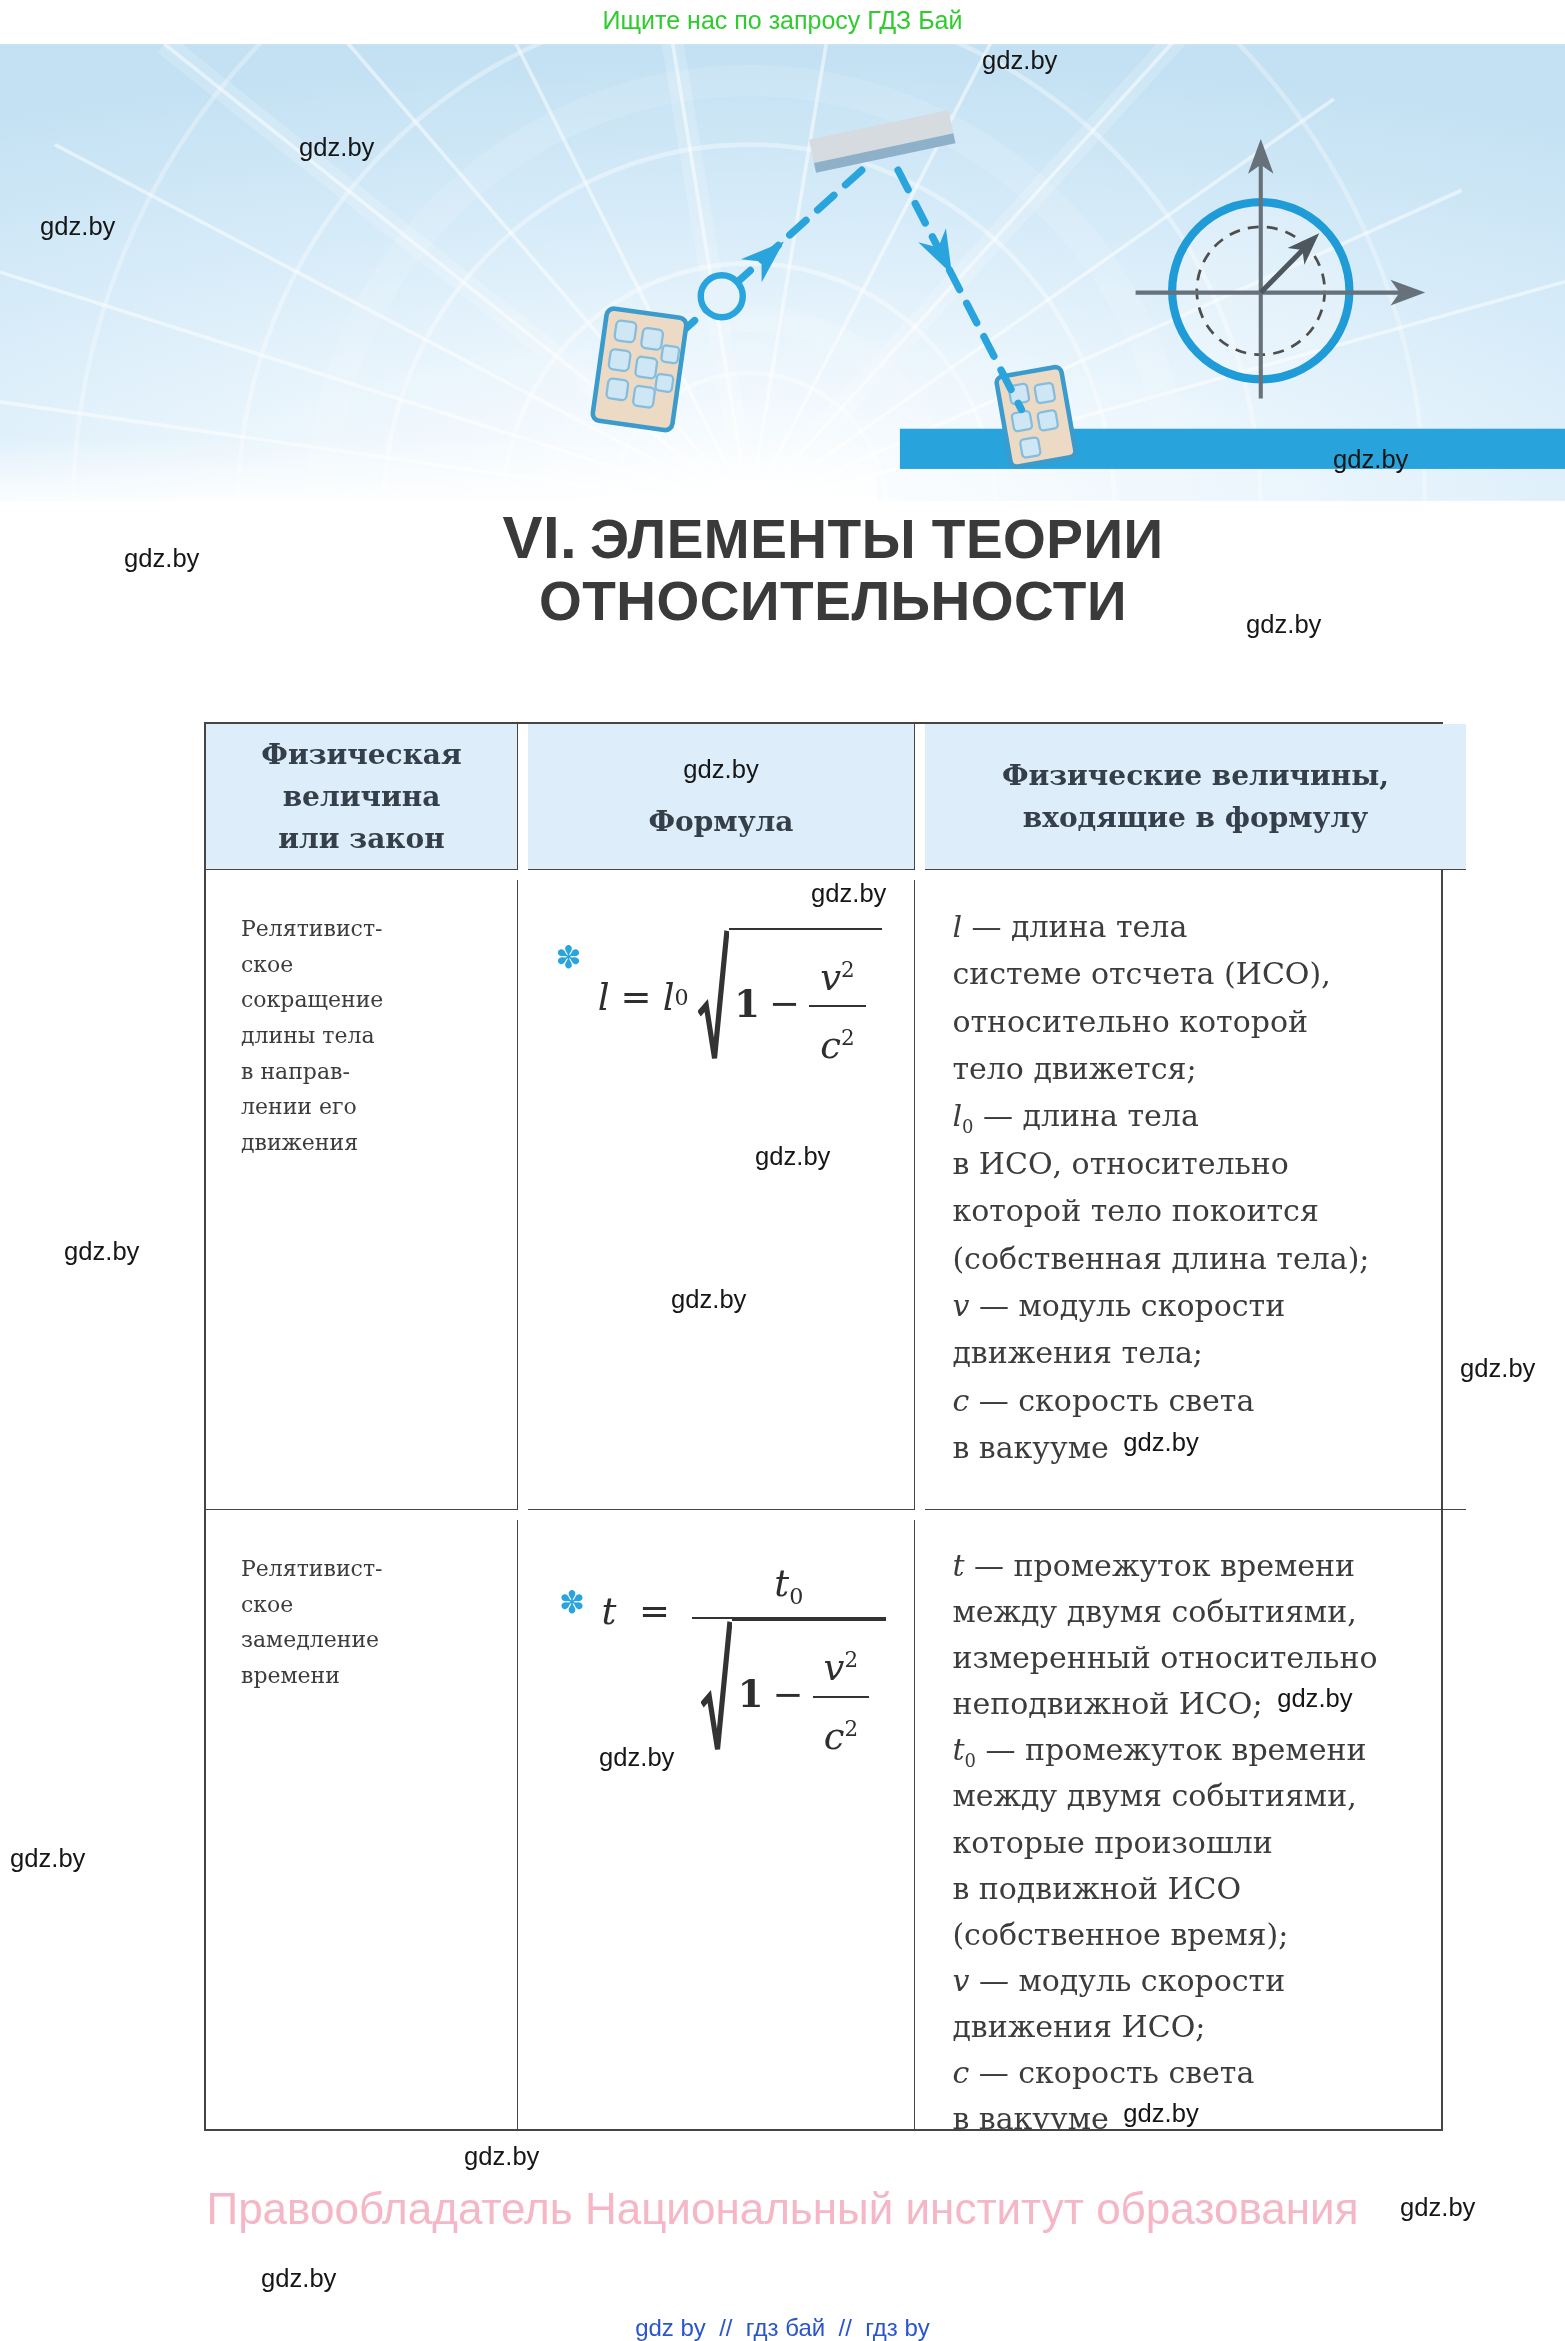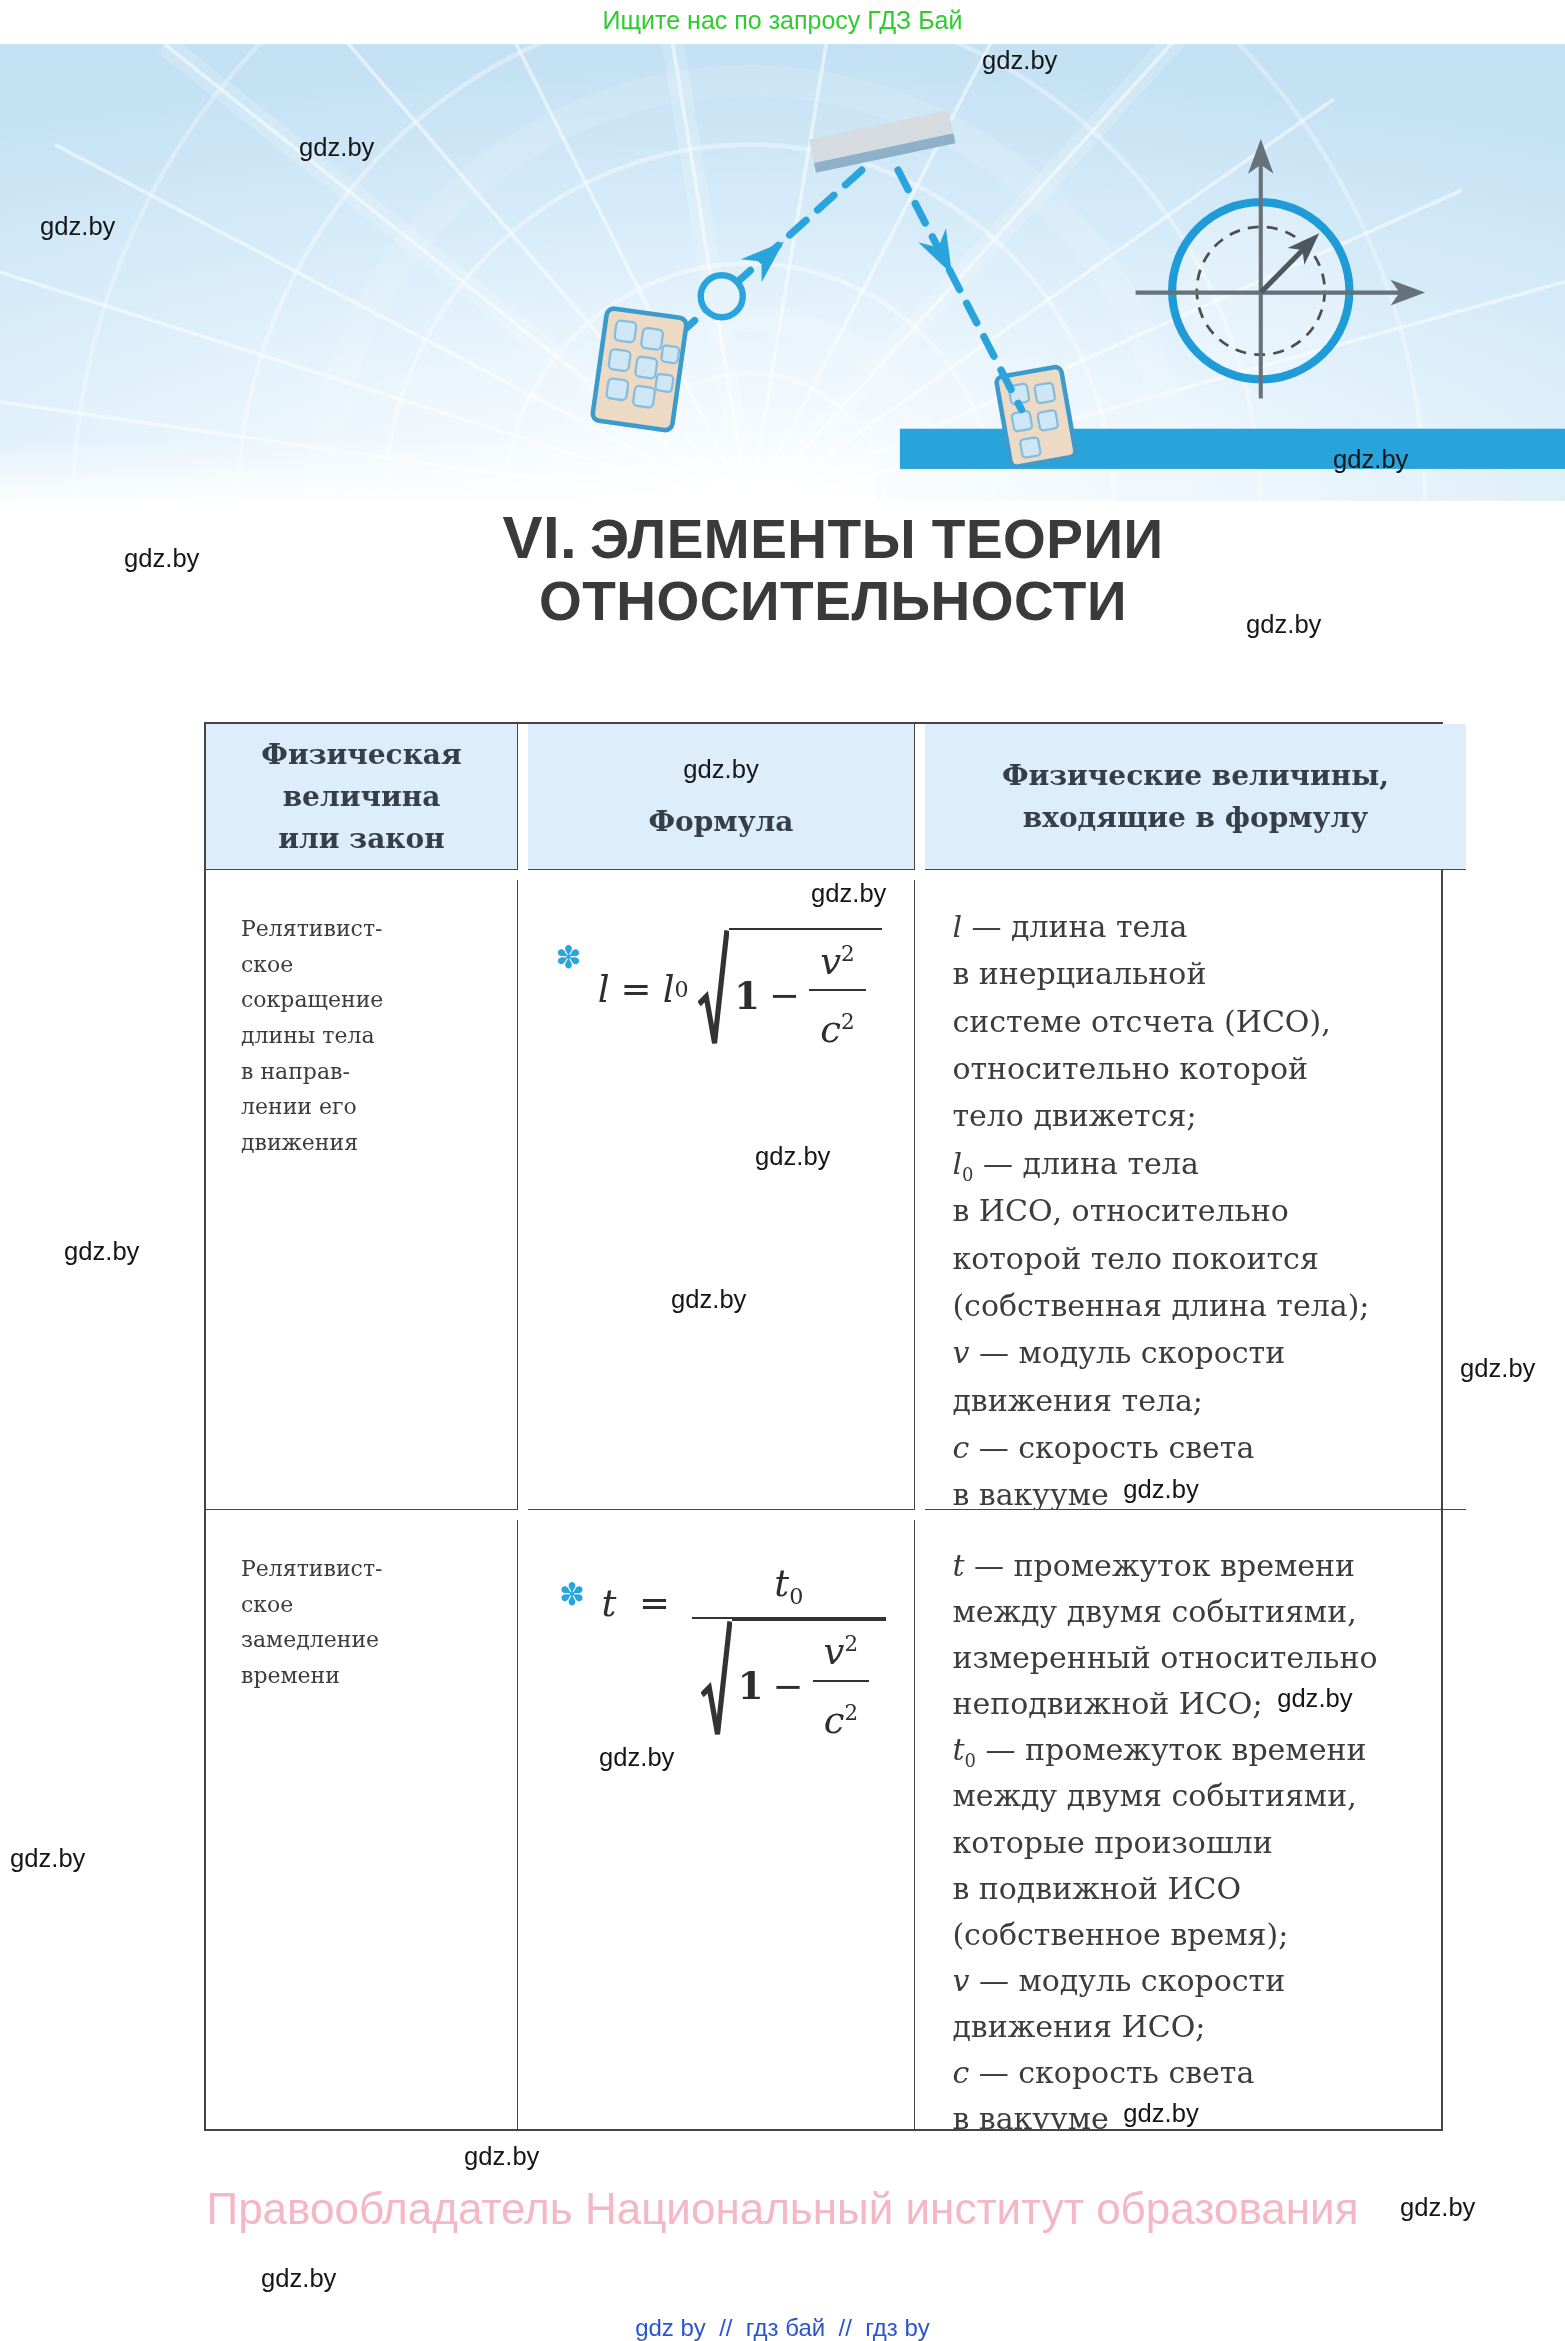--- a/index.html
+++ b/index.html
@@ -48,21 +48,21 @@
   .fstar{color:#2aa4dc;font-size:31px;font-style:normal;margin-right:16.4px;align-self:flex-start;margin-top:11px;}
   .mv{font-style:italic;}
   .eq{margin:0 11px;font-style:normal;}
   .ms{font-size:.6em;}
   .num1{font-weight:bold;font-style:normal;}
   .me{font-size:.58em;}
   .sqrt{display:inline-flex;align-items:stretch;margin-left:9.1px;}
   .radsign{width:31px;flex:0 0 31px;}
   .radicand{display:flex;align-items:center;border-top:2.7px solid #333;padding:11px 16.4px 0 5.5px;gap:9.1px;}
   .frac{display:inline-flex;flex-direction:column;align-items:center;line-height:1.05;}
-  .ftop{border-bottom:2.7px solid #333;padding:1.8px 11px 7.3px;}
+  .ftop{border-bottom:2.7px solid #333;padding:1.8px 11px 7.3px;margin-top:16px;}
   .fbot{padding-top:20px;}
   .bigfrac{display:inline-flex;flex-direction:column;align-items:center;margin-left:11px;}
   .bigtop{align-self:stretch;text-align:center;border-bottom:2.7px solid #333;padding:0 9.1px 7.3px;}
   .f2 .lhs2{transform:translateY(-48px);}
   .f2 .fstar{align-self:center;transform:translateY(-58px);margin-top:0;}
 
   .copyright{position:absolute;top:2184px;left:0;width:100%;text-align:center;
              font-family:"Liberation Sans",sans-serif;font-size:44px;color:#f5b6c6;}
   .footer-links{position:absolute;top:2314px;left:0;width:100%;text-align:center;white-space:pre;
                 font-family:"Liberation Sans",sans-serif;font-size:24px;color:#2a55cc;}
@@ -228,21 +228,20 @@
             </span>
           </span>
         </div>
       </div>
     </div>
 
     <div class="cell dcell r1 lastcol">
 
         <div class="dline"><i class="dvar">l</i><sub class="dsub"></sub><span> — длина тела</span><span class="wmi"></span></div>
 
-        <div class="dline"><i class="dvar"></i><sub class="dsub"></sub><span>в инерциальной</span><span class="wmi"></span></div>
 
         <div class="dline"><i class="dvar"></i><sub class="dsub"></sub><span>системе отсчета (ИСО),</span><span class="wmi"></span></div>
 
         <div class="dline"><i class="dvar"></i><sub class="dsub"></sub><span>относительно которой</span><span class="wmi"></span></div>
 
         <div class="dline"><i class="dvar"></i><sub class="dsub"></sub><span>тело движется;</span><span class="wmi"></span></div>
 
         <div class="dline"><i class="dvar">l</i><sub class="dsub">0</sub><span> — длина тела</span><span class="wmi"></span></div>
 
         <div class="dline"><i class="dvar"></i><sub class="dsub"></sub><span>в ИСО, относительно</span><span class="wmi"></span></div>

